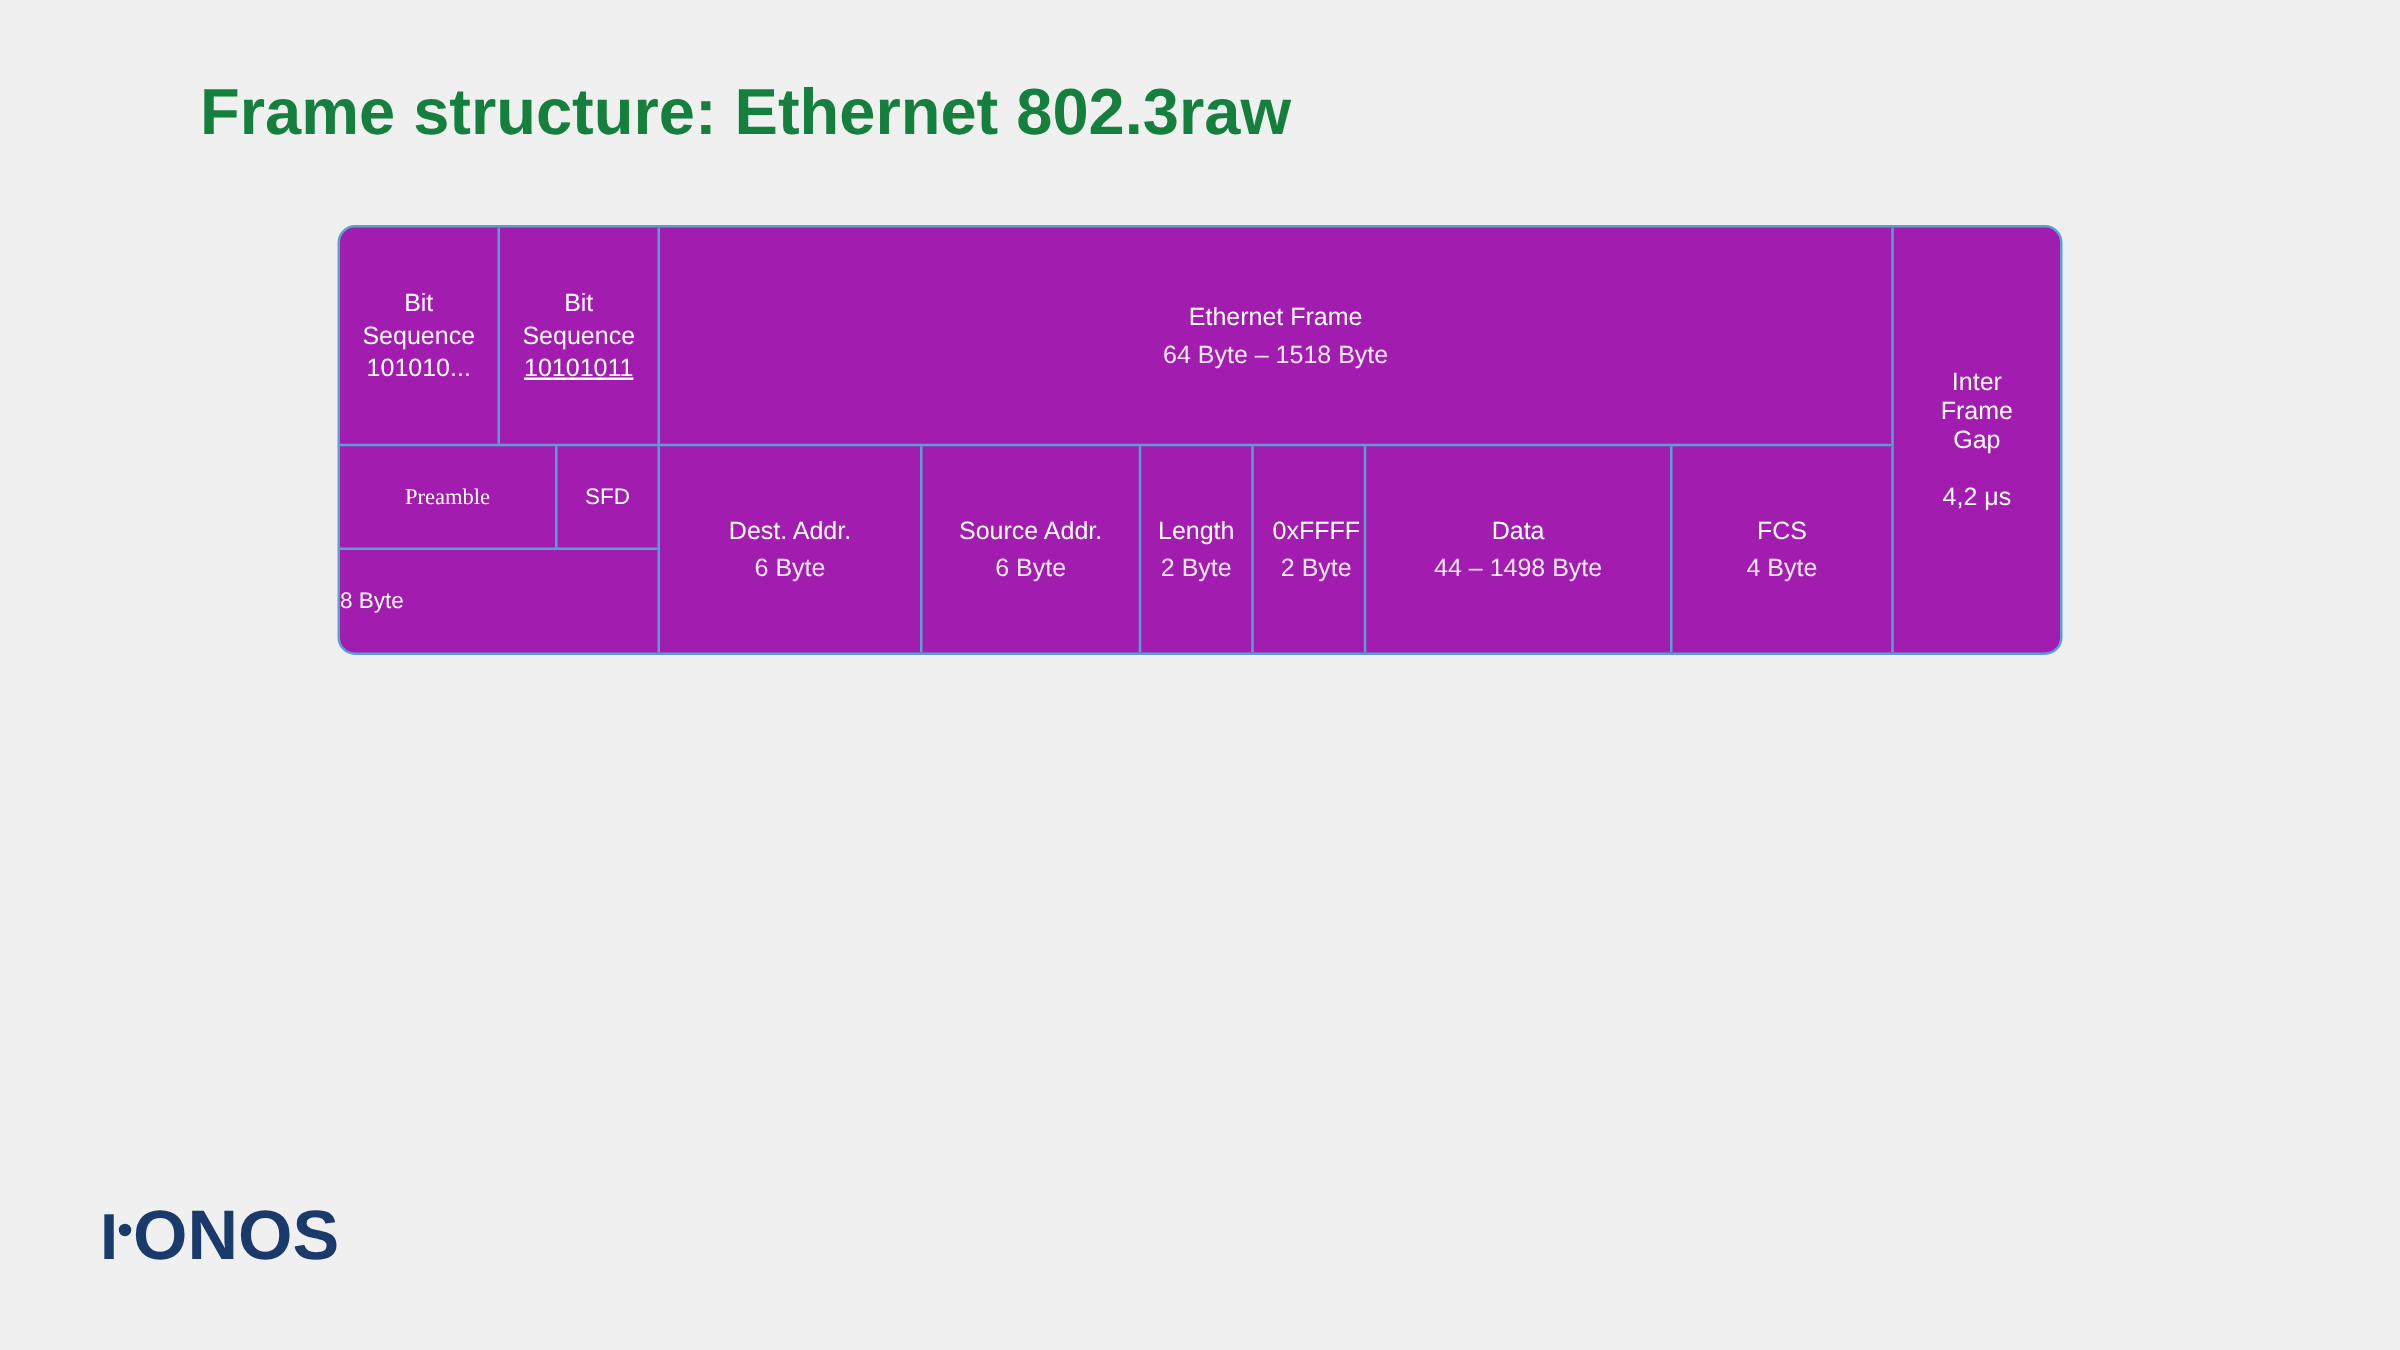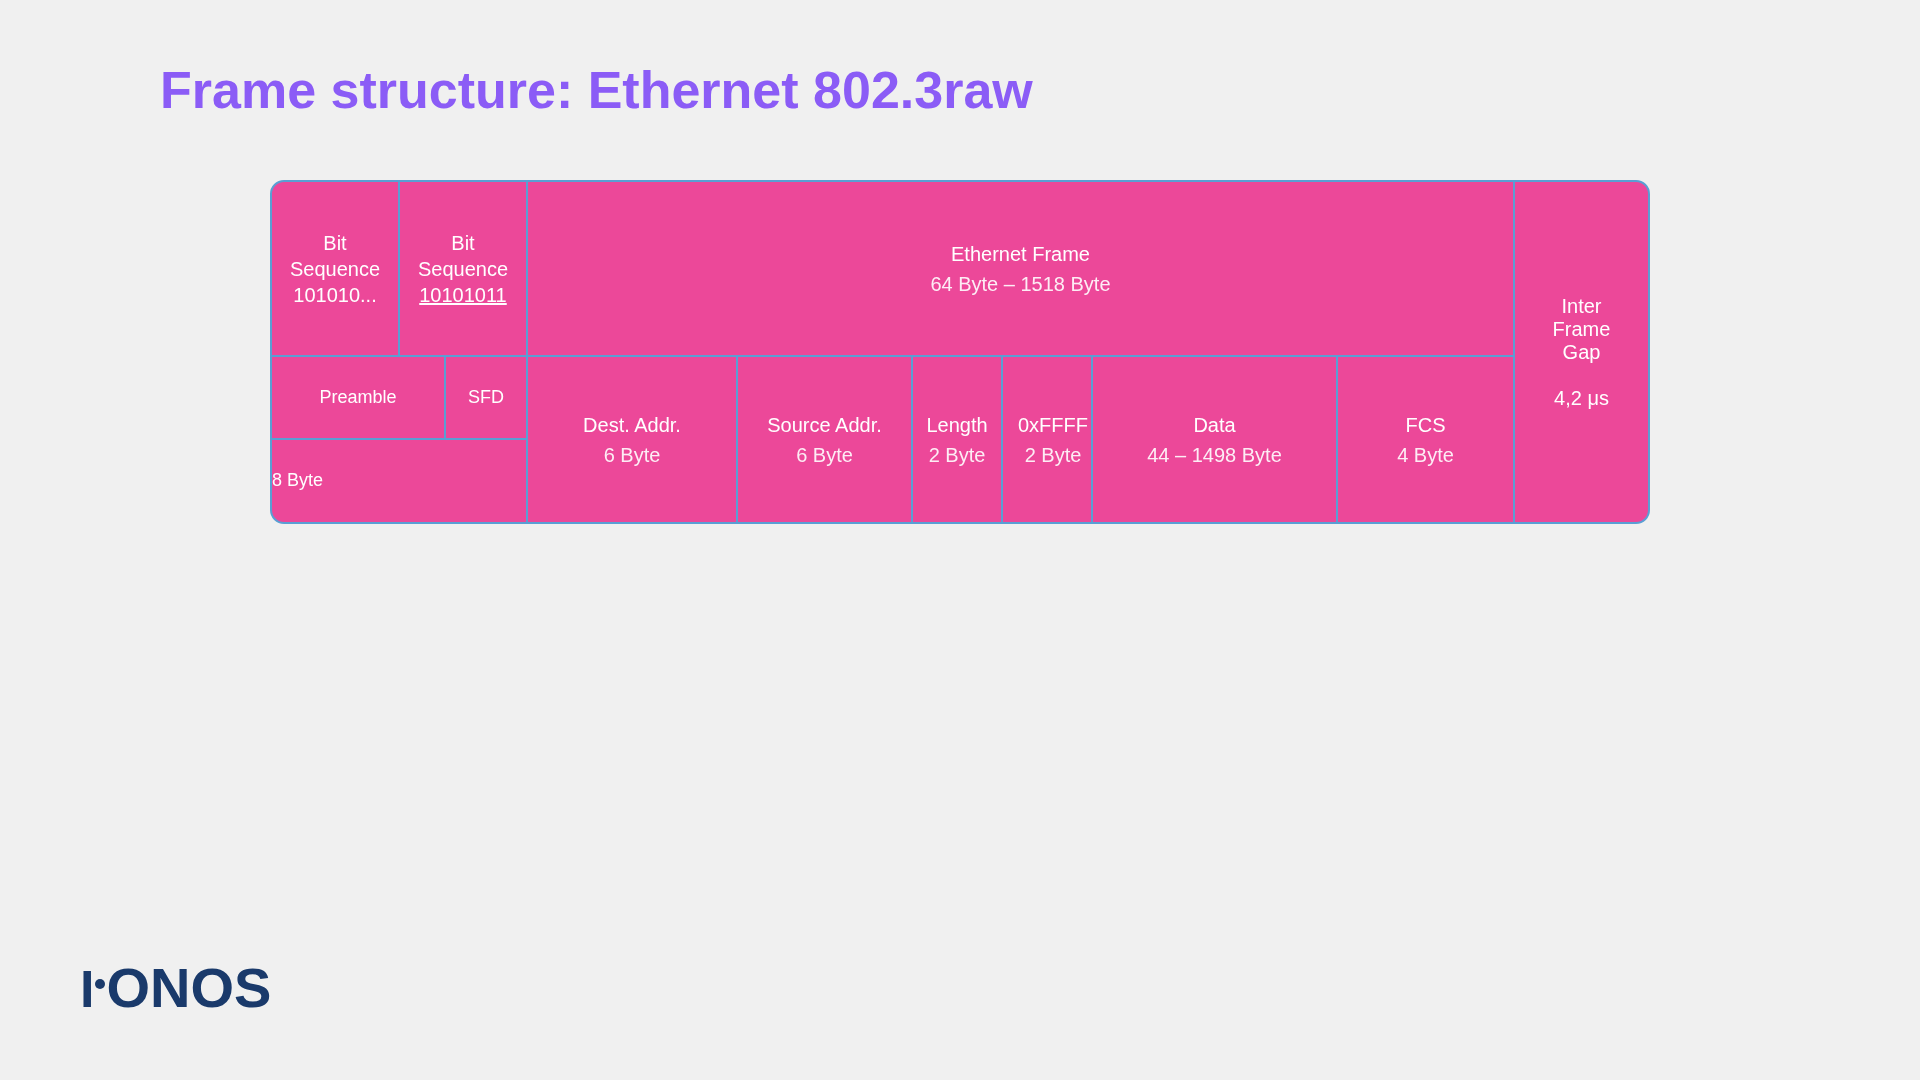--- a/index.html
+++ b/index.html
@@ -17,21 +17,21 @@
       height: 1080px;
       display: flex;
       flex-direction: column;
       align-items: center;
       padding-top: 60px;
     }
 
     .page-title {
       font-size: 52px;
       font-weight: 700;
-      color: #8b5cf6;
+      color: #15803d;
       margin-bottom: 60px;
       align-self: flex-start;
       margin-left: 160px;
     }
 
     
     .top-row {
       display: flex;
       height: 175px;
       border-bottom: 2px solid #5a9fd4;
@@ -102,20 +102,21 @@
 
     .preamble-cell {
       flex: 1;
       display: flex;
       flex-direction: column;
       align-items: center;
       justify-content: center;
       color: white;
       border-right: 2px solid #5a9fd4;
       font-size: 18px;
+      font-family: Liberation Serif, serif;
     }
 
     .sfd-cell {
       width: 80px;
       display: flex;
       align-items: center;
       justify-content: center;
       color: white;
       font-size: 18px;
     }
@@ -152,21 +153,21 @@
     .cell-fcs {
       width: 175px;
     }
 
     
     .frame-outer {
       display: flex;
       width: 1380px;
       border: 2px solid #5a9fd4;
       border-radius: 14px;
-      background-color: #ec4899;
+      background-color: #a21caf;
       overflow: hidden;
     }
 
     .frame-main {
       flex: 1;
       display: flex;
       flex-direction: column;
     }
 
     .frame-right {

